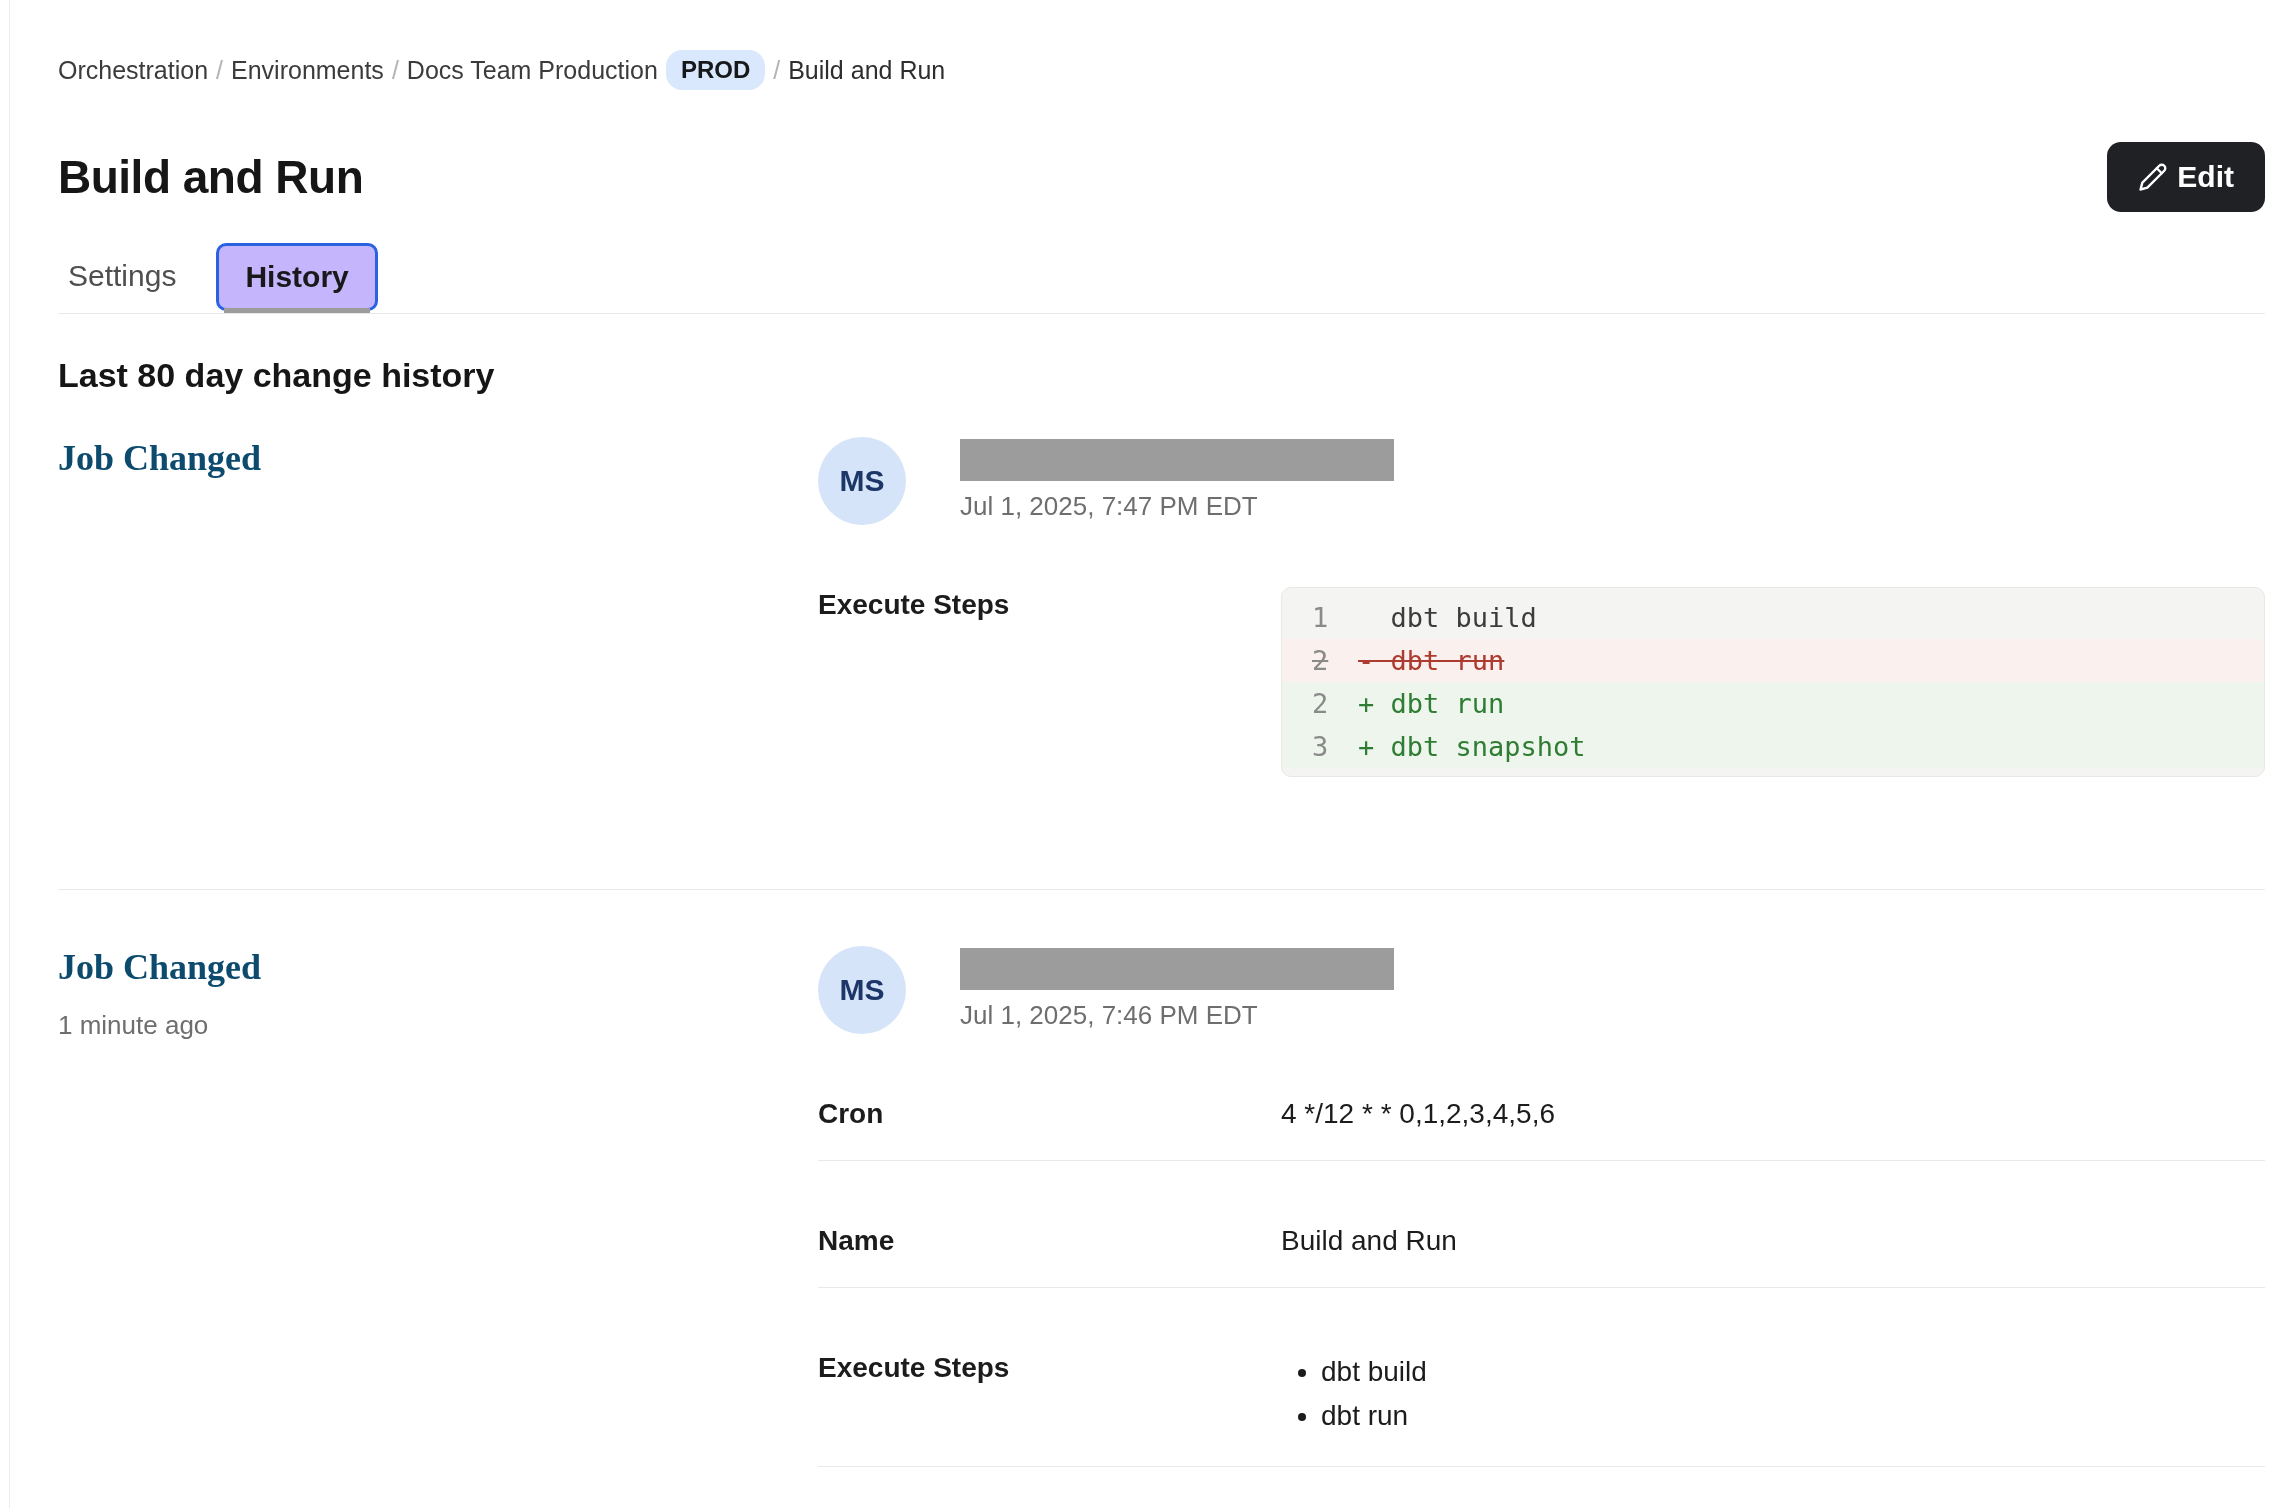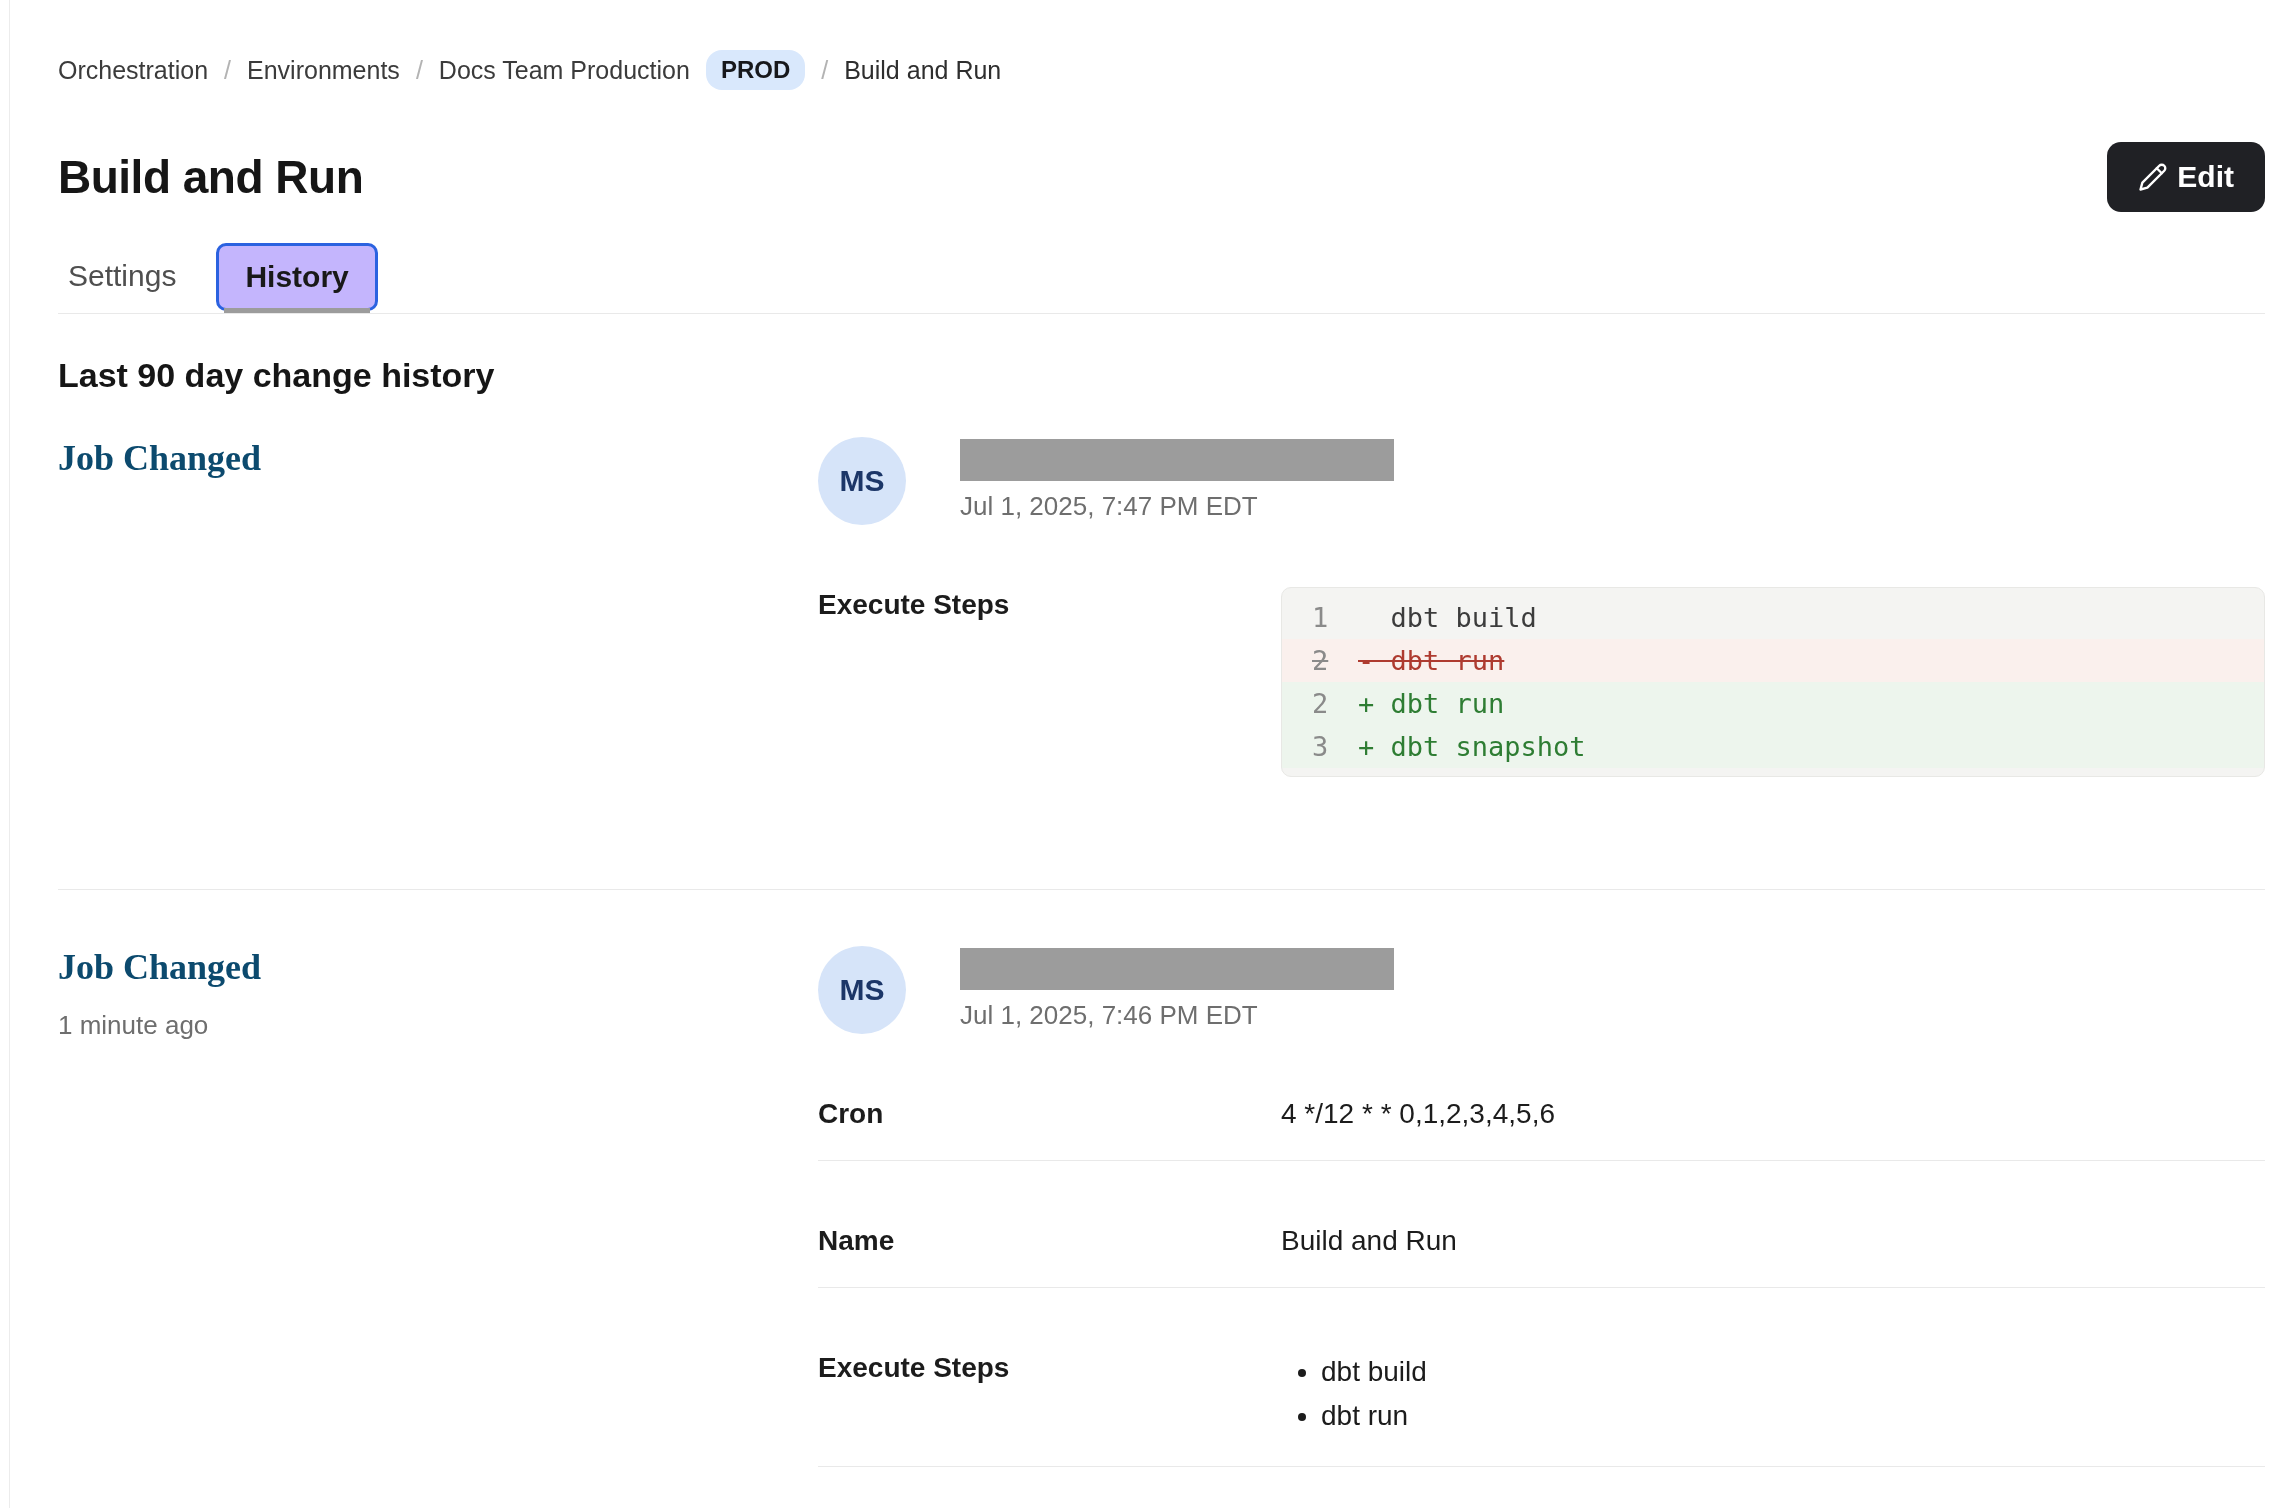--- a/index.html
+++ b/index.html
@@ -13,21 +13,21 @@
   }
   .left-edge-line {
     position: absolute; left: 9px; top: 0; bottom: 0; width: 1px;
     background: #ececec;
   }
   .page { padding: 0 27px 0 58px; }
 
   
   .breadcrumb {
     margin-top: 50px;
-    display: flex; align-items: center; gap: 16px;
+    display: flex; align-items: center; gap: 8px;
     font-size: 25px; color: #3b3b3b;
   }
   .crumb { color: #3b3b3b; cursor: pointer; }
   .crumb-sep { color: #b3b3b3; }
   .env-badge {
     background: var(--badge_bg, #d9e8fc);
     color: var(--badge_text, #17181c);
     font-weight: 600; font-size: 24px;
     padding: 6px 15px; border-radius: 16px;
   }
@@ -161,21 +161,21 @@
       </span>
       <span>Edit</span>
     </button>
   </div>
 
   <div class="tabs" id="tabs">
       <div class="tab">Settings</div>
       <div class="tab active">History</div>
     </div>
 
-  <h2 class="section-heading">Last 90 day change history</h2>
+  <h2 class="section-heading">Last 80 day change history</h2>
 
   <div id="entries">
       <section class="entry first">
         <div class="entry-left">
           <h3 class="event-title">Job Changed</h3>
         </div>
         <div class="entry-right">
           <div class="author">
             <div class="avatar">MS</div>
             <div class="author-meta">

